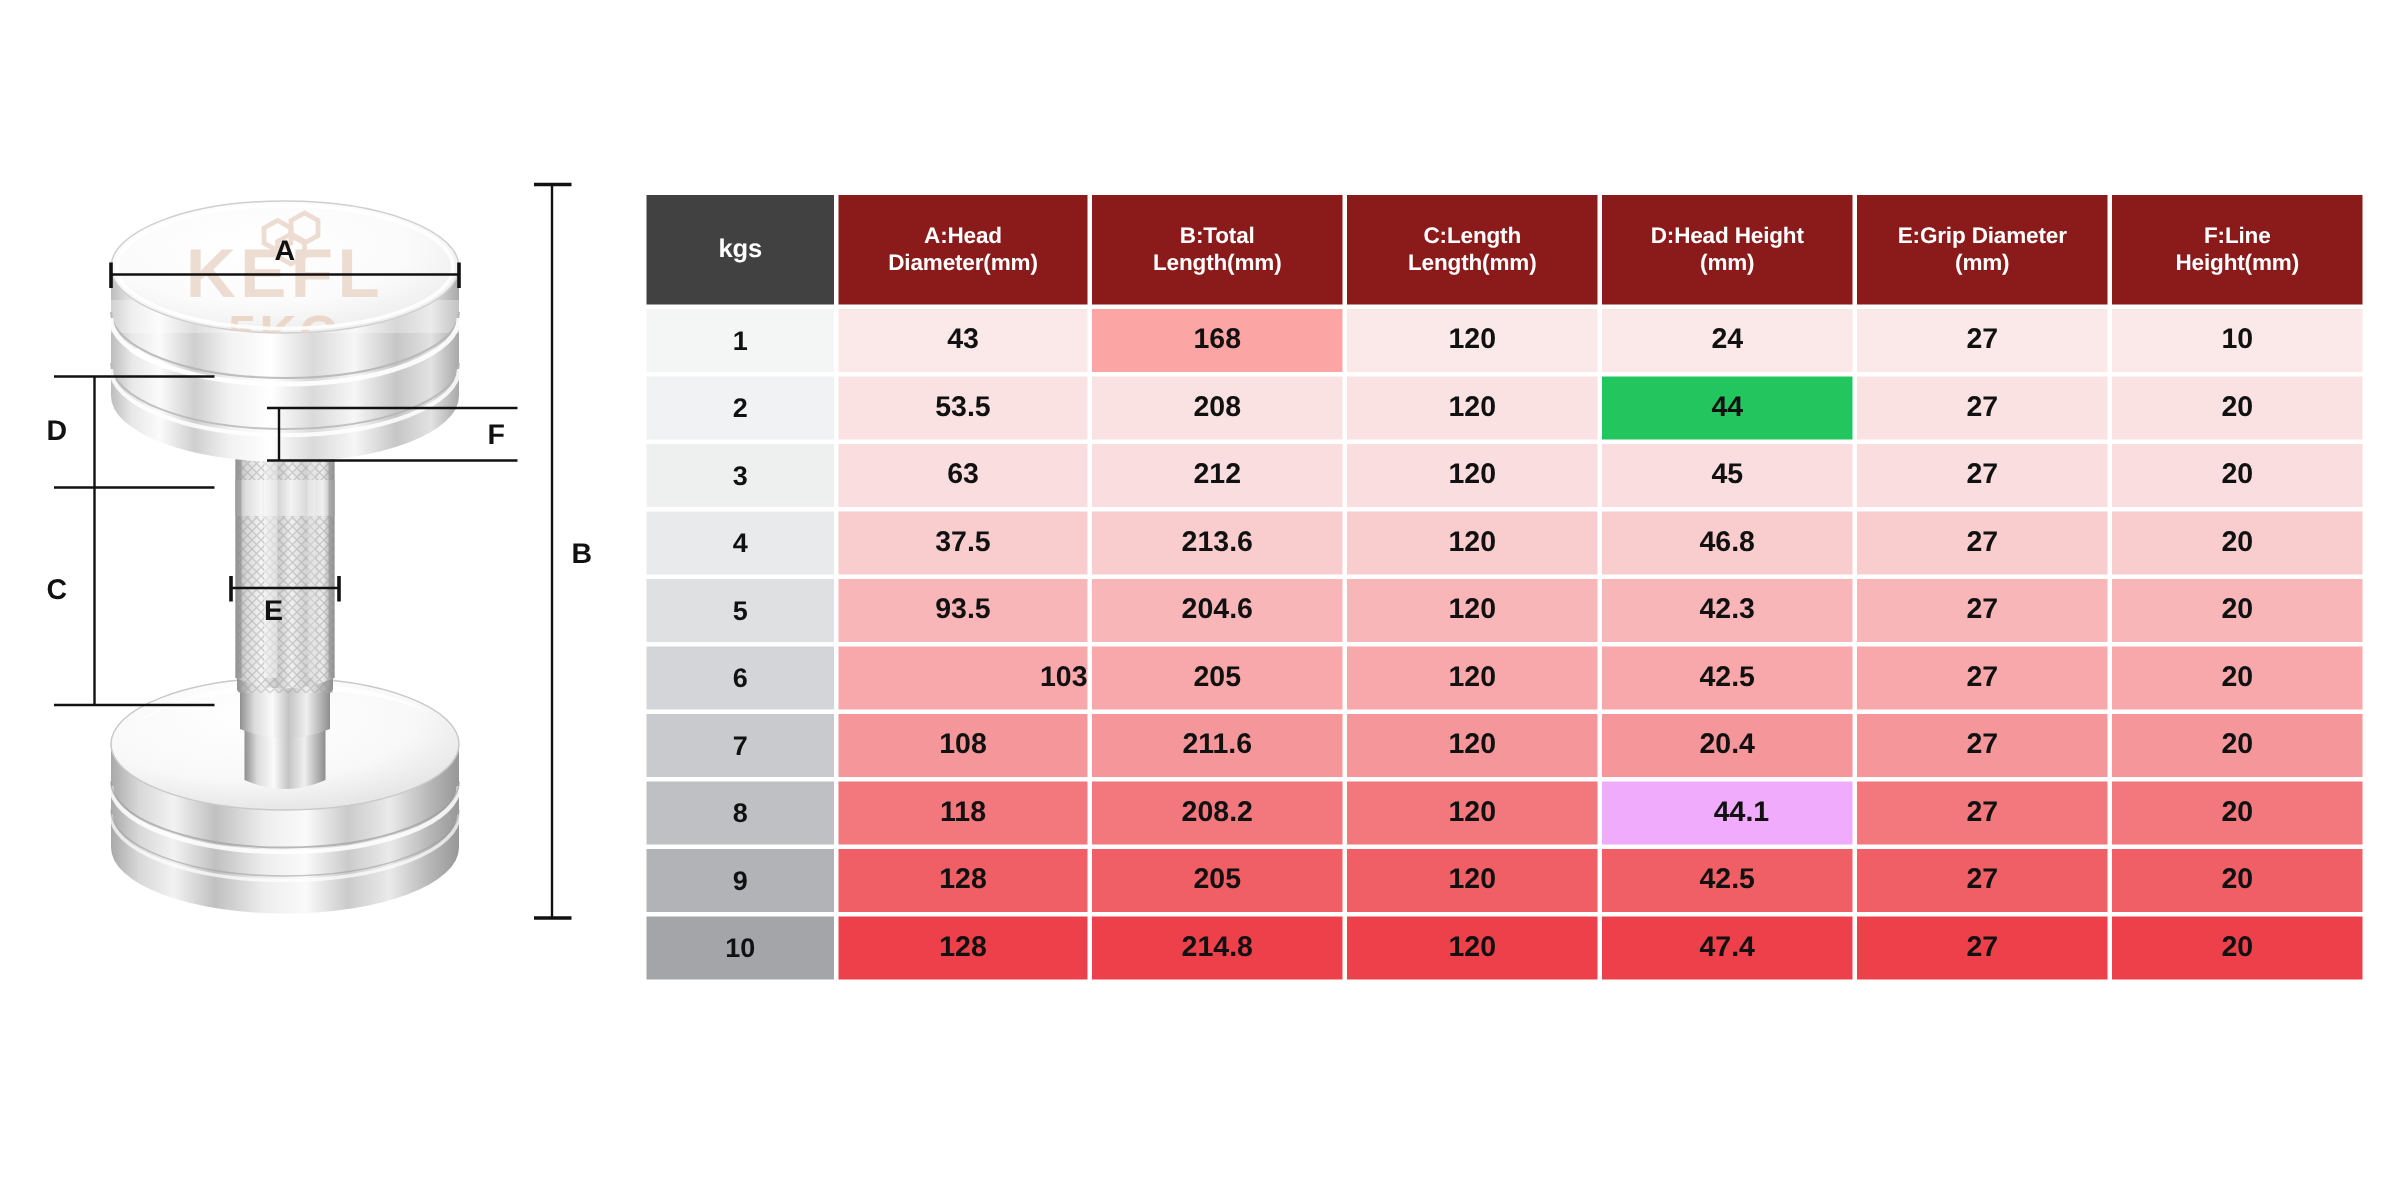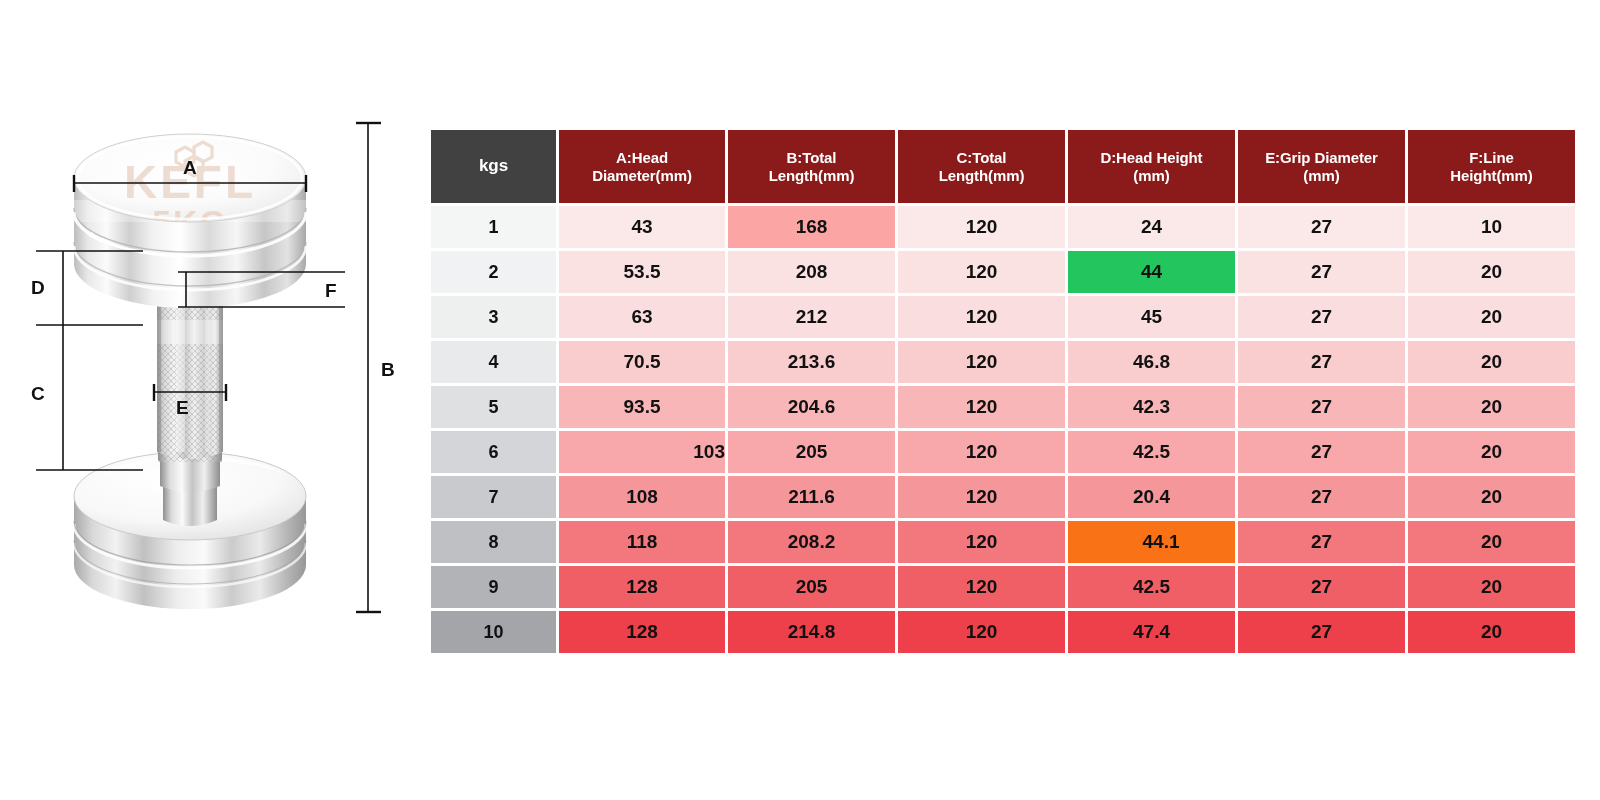--- a/index.html
+++ b/index.html
@@ -284,21 +284,21 @@
             </th>
             <th style="background: rgb(139, 26, 26);">
               <span class="hdr-l1">A:Head</span>
               <span class="hdr-l2">Diameter(mm)</span>
             </th>
             <th style="background: rgb(139, 26, 26);">
               <span class="hdr-l1">B:Total</span>
               <span class="hdr-l2">Length(mm)</span>
             </th>
             <th style="background: rgb(139, 26, 26);">
-              <span class="hdr-l1">C:Total</span>
+              <span class="hdr-l1">C:Length</span>
               <span class="hdr-l2">Length(mm)</span>
             </th>
             <th style="background: rgb(139, 26, 26);">
               <span class="hdr-l1">D:Head Height</span>
               <span class="hdr-l2">(mm)</span>
             </th>
             <th style="background: rgb(139, 26, 26);">
               <span class="hdr-l1">E:Grip Diameter</span>
               <span class="hdr-l2">(mm)</span>
             </th>
@@ -331,21 +331,21 @@
             <td class="kgs-cell" style="background: rgb(238, 240, 240);">3</td>
             <td style="background: rgb(250, 222, 223);">63</td>
             <td style="background: rgb(250, 222, 223);">212</td>
             <td style="background: rgb(250, 222, 223);">120</td>
             <td style="background: rgb(250, 222, 223); margin-left: 12px;">45</td>
             <td style="background: rgb(250, 222, 223);">27</td>
             <td style="background: rgb(250, 222, 223);">20</td>
           </tr>
           <tr>
             <td class="kgs-cell" style="background: rgb(233, 234, 236);">4</td>
-            <td style="background: rgb(249, 204, 205);">70.5</td>
+            <td style="background: rgb(249, 204, 205);">37.5</td>
             <td style="background: rgb(249, 204, 205);">213.6</td>
             <td style="background: rgb(249, 204, 205);">120</td>
             <td style="background: rgb(249, 204, 205);">46.8</td>
             <td style="background: rgb(249, 204, 205);">27</td>
             <td style="background: rgb(249, 204, 205);">20</td>
           </tr>
           <tr>
             <td class="kgs-cell" style="background: rgb(223, 224, 226);">5</td>
             <td style="background: rgb(249, 182, 184);">93.5</td>
             <td style="background: rgb(249, 182, 184);">204.6</td>
@@ -370,21 +370,21 @@
             <td style="background: rgb(244, 150, 154);">120</td>
             <td style="background: rgb(244, 150, 154);">20.4</td>
             <td style="background: rgb(244, 150, 154);">27</td>
             <td style="background: rgb(244, 150, 154);">20</td>
           </tr>
           <tr>
             <td class="kgs-cell" style="background: rgb(190, 192, 195);">8</td>
             <td style="background: rgb(242, 120, 125); margin-left: 35px;">118</td>
             <td style="background: rgb(242, 120, 125);">208.2</td>
             <td style="background: rgb(242, 120, 125);">120</td>
-            <td style="background: #f97316; padding-left: 19px;">44.1</td>
+            <td style="background: #f0abfc; padding-left: 19px;">44.1</td>
             <td style="background: rgb(242, 120, 125);">27</td>
             <td style="background: rgb(242, 120, 125);">20</td>
           </tr>
           <tr>
             <td class="kgs-cell" style="background: rgb(177, 179, 183);">9</td>
             <td style="background: rgb(239, 95, 101);">128</td>
             <td style="background: rgb(239, 95, 101);">205</td>
             <td style="background: rgb(239, 95, 101);">120</td>
             <td style="background: rgb(239, 95, 101);">42.5</td>
             <td style="background: rgb(239, 95, 101);">27</td>

